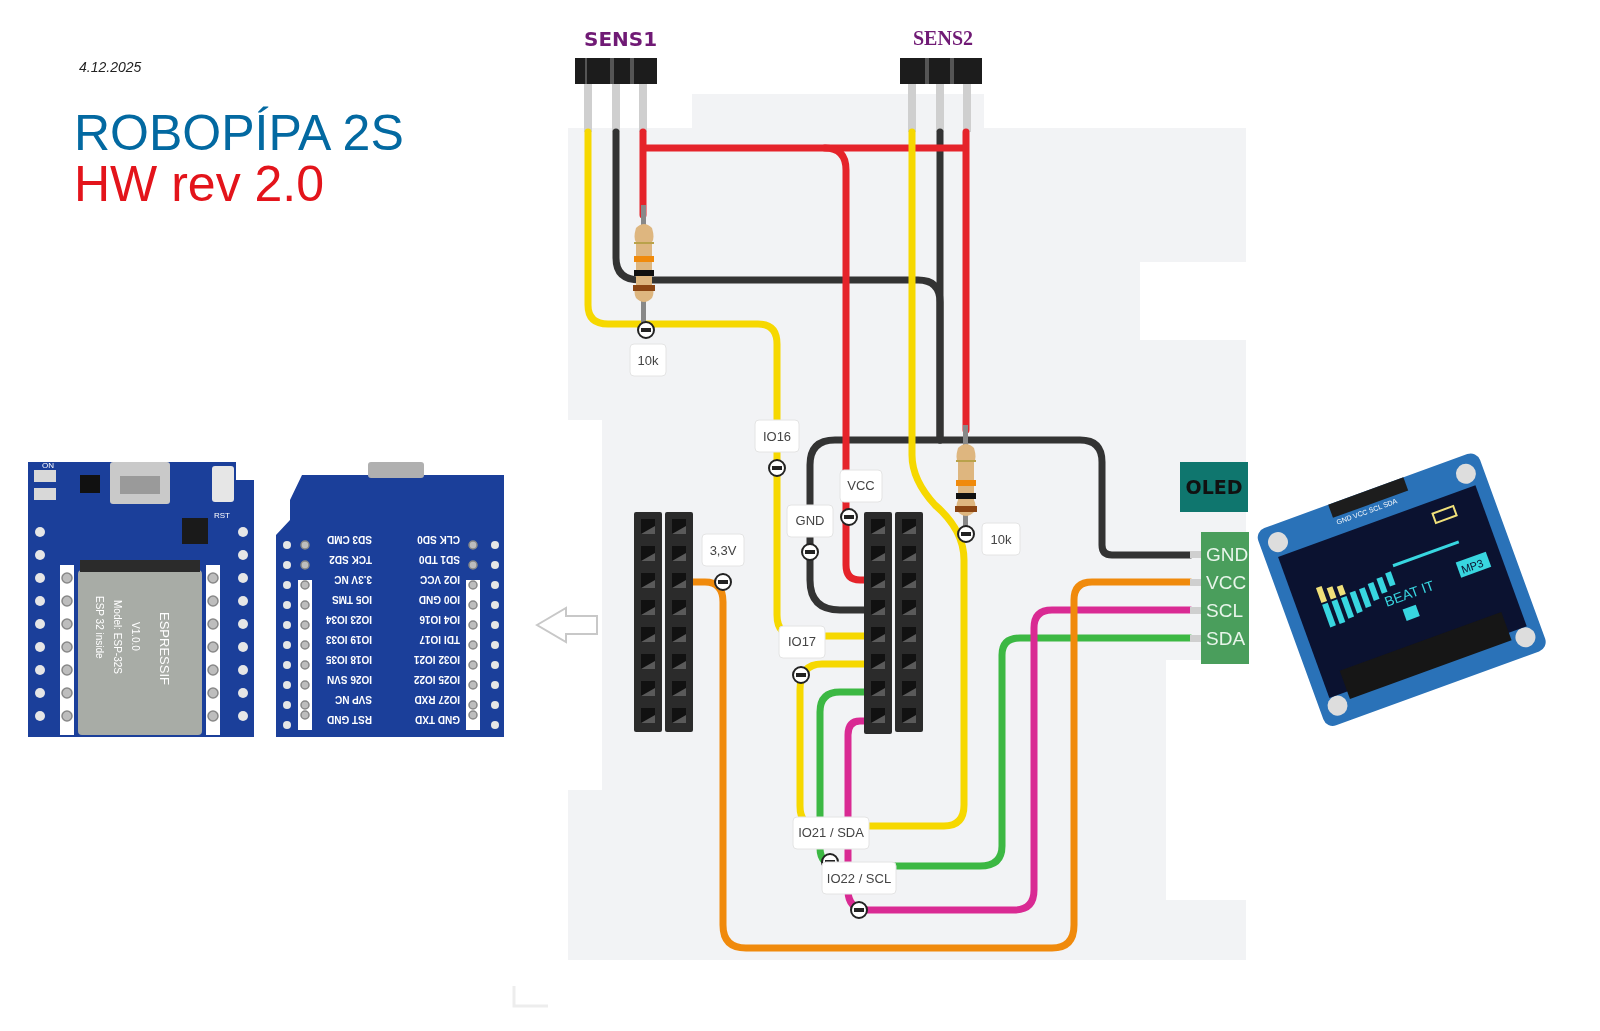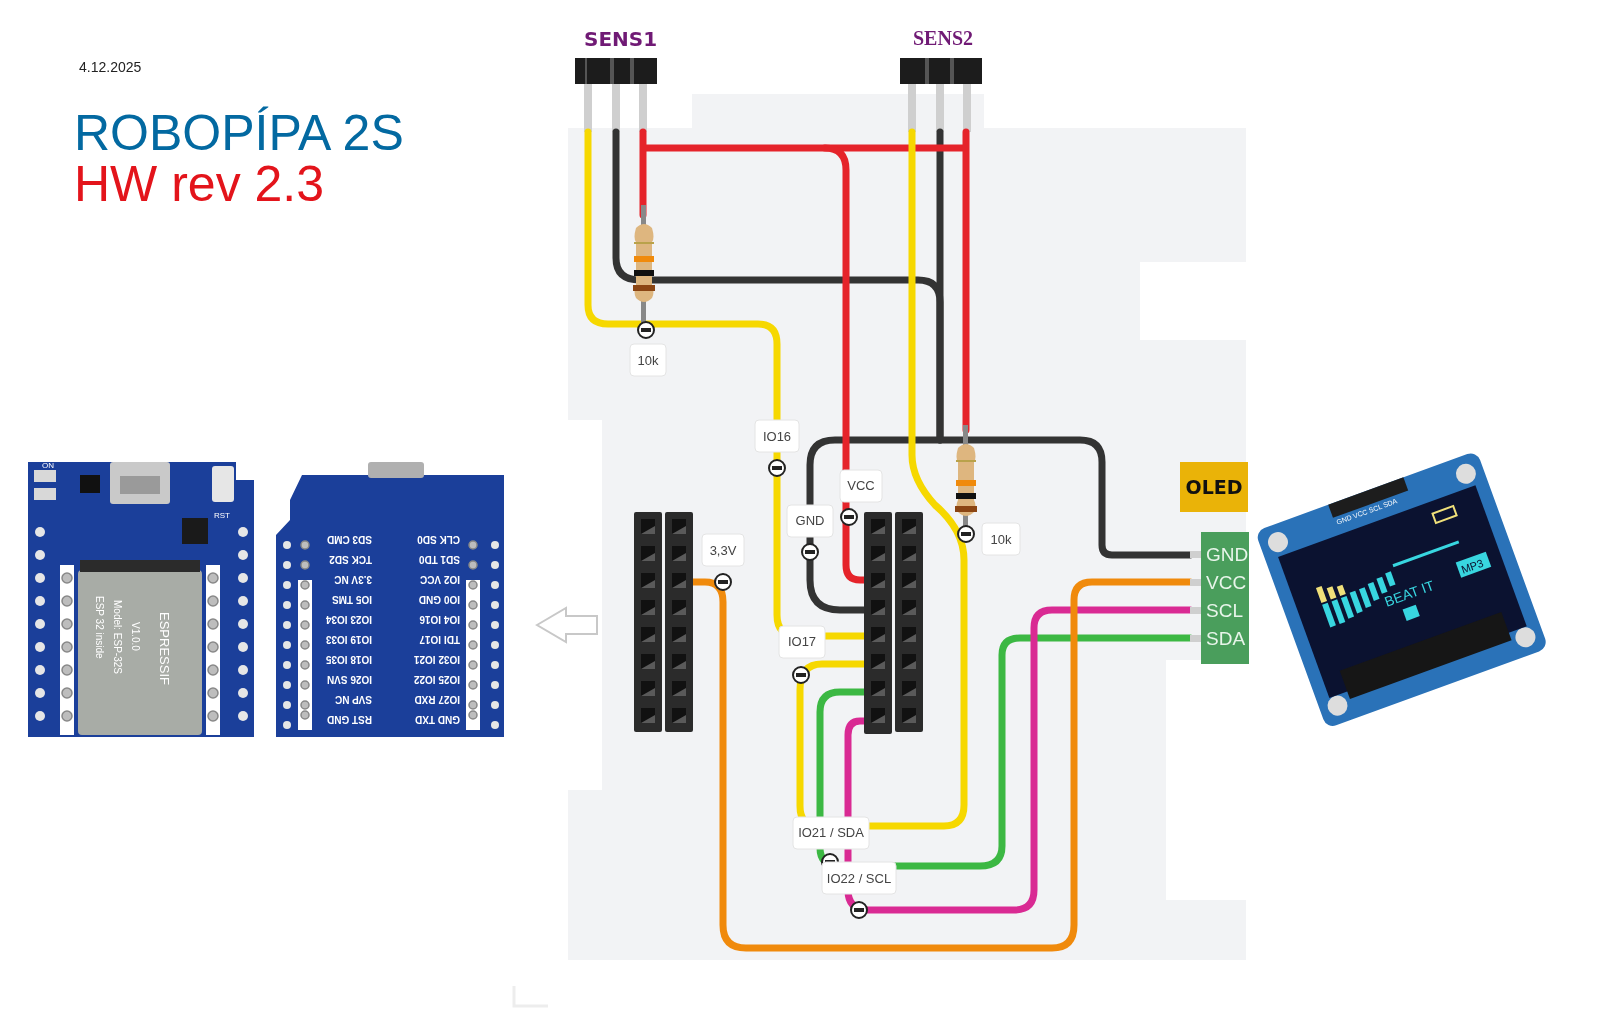--- a/index.html
+++ b/index.html
@@ -1,30 +1,30 @@
 <!DOCTYPE html>
 <html><head>
 <meta charset="utf-8">
 <style>
   html,body{margin:0;padding:0;background:#ffffff;}
   body{width:1600px;height:1031px;position:relative;overflow:hidden;font-family:"Liberation Sans",sans-serif;}
   .abs{position:absolute;}
-  #date{left:79px;top:59px;font-size:14px;color:#222;}
+  #date{left:79px;top:59px;font-size:14px;color:#222;font-style:italic;}
   #title1{left:74px;top:103px;font-size:50px;color:#0369a1;line-height:60px;white-space:nowrap;}
   #title2{left:74px;top:154px;font-size:50px;color:#e3141b;line-height:60px;white-space:nowrap;}
   .sens-label{font-weight:bold;font-size:20px;color:#701a75;font-family:"DejaVu Sans",sans-serif;}
-  #oled-label{left:1180px;top:462px;width:68px;height:50px;background:#eab308;font-weight:bold;font-size:19px;color:#111;font-family:"DejaVu Sans",sans-serif;display:flex;align-items:center;justify-content:center;}
+  #oled-label{left:1180px;top:462px;width:68px;height:50px;background:#0f766e;font-weight:bold;font-size:19px;color:#111;font-family:"DejaVu Sans",sans-serif;display:flex;align-items:center;justify-content:center;}
   svg text{font-family:"Liberation Sans",sans-serif;}
 </style>
 </head>
 <body>
 
 <div class="abs" id="date">4.12.2025</div>
 <div class="abs" id="title1">ROBOPÍPA 2S</div>
-<div class="abs" id="title2">HW rev 2.3</div>
+<div class="abs" id="title2">HW rev 2.0</div>
 
 <svg class="abs" style="left:0;top:0" width="1600" height="1031" viewBox="0 0 1600 1031">
   <defs>
     <g id="socket">
       <rect x="0" y="0" width="24" height="26" fill="#2b2b2b"></rect>
       <rect x="5" y="5" width="14" height="15" fill="#111"></rect>
       <polygon points="5,20 19,20 19,12" fill="#5a5a5a"></polygon>
     </g>
   </defs>
 

